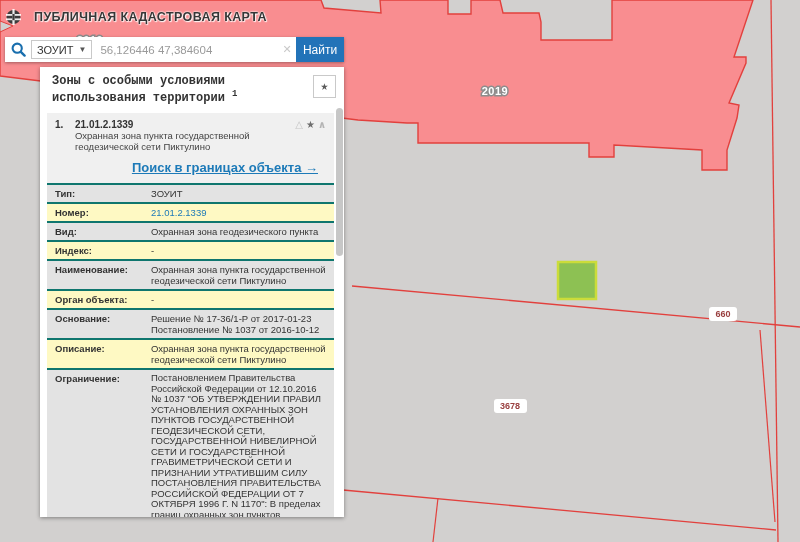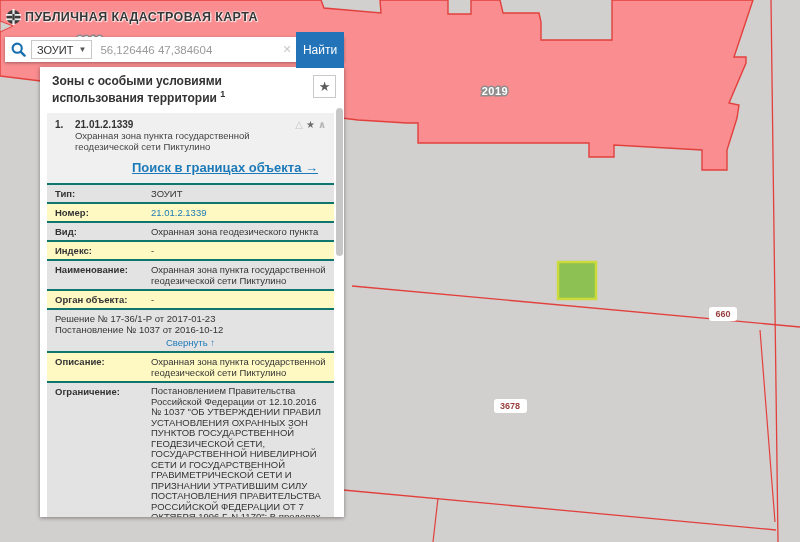--- a/index.html
+++ b/index.html
@@ -7,41 +7,41 @@
   body { font-family:"Liberation Sans","DejaVu Sans",sans-serif; }
   #stage { position:relative; width:800px; height:542px; background:#d2d0cf; overflow:hidden; }
 
   
   #map { position:absolute; left:0; top:0; width:800px; height:542px; }
   .map-label { font:bold 11px "Liberation Sans","DejaVu Sans",sans-serif; fill:#ffffff;
                stroke:#8d8d8d; stroke-width:3px; paint-order:stroke; letter-spacing:.5px; }
   .parcel-label { font:bold 9px "Liberation Sans","DejaVu Sans",sans-serif; fill:#9a4040; }
 
   
-  #app-header { position:absolute; left:6px; top:7px; height:20px; display:flex; align-items:center; gap:4px; z-index:5; }
+  #app-header { position:absolute; left:6px; top:7px; height:20px; display:flex; align-items:center; gap:13px; z-index:5; }
   #app-title { font-size:12.5px; font-weight:bold; color:#363636; letter-spacing:.4px;
                text-shadow:0 0 2px #fff,0 0 2px #fff,1px 1px 1px rgba(255,255,255,.85); white-space:nowrap; }
 
   
   #searchbar { position:absolute; left:5px; top:37px; width:339px; height:25px; background:#fff;
                box-shadow:0 1px 3px rgba(0,0,0,.35); display:flex; align-items:center; z-index:10; }
   #search-icon { width:26px; display:flex; justify-content:center; align-items:center; flex:0 0 26px; }
   #category-dd { height:19px; border:1px solid #c9c9c9; background:#fff; display:flex; align-items:center;
                  padding:0 5px; gap:5px; font-size:11px; color:#333; cursor:pointer; flex:0 0 auto; }
   #category-dd .caret { font-size:8px; color:#555; line-height:1; }
   #search-input { border:none; outline:none; flex:1 1 auto; min-width:0; margin-left:8px;
                   font-family:"Liberation Sans","DejaVu Sans",sans-serif; font-size:11.5px; color:#9a9a9a; }
   #clear-icon { flex:0 0 18px; color:#c9c9c9; font-size:11px; text-align:center; cursor:pointer; }
-  #find-btn { flex:0 0 48px; height:36px; background:#2273b8; color:#fff; border:none;
+  #find-btn { flex:0 0 48px; height:25px; background:#2273b8; color:#fff; border:none;
               font-family:"Liberation Sans","DejaVu Sans",sans-serif; font-size:12px; cursor:pointer; }
 
   
   #panel { position:absolute; left:40px; top:67px; width:304px; height:450px; background:#fff;
            box-shadow:0 1px 4px rgba(0,0,0,.4); z-index:9; overflow:hidden; }
-  #panel-head { display:flex; padding:8px 8px 6px 12px; }
+  #panel-head { display:flex; padding:8px 8px 6px 12px;font-family:Liberation Mono, monospace; }
   #panel-title { width:252px; font-size:12px; font-weight:bold; color:#333; line-height:13px; }
   #panel-title sup { font-size:9px; }
   #fav-btn { width:23px; height:23px; border:1px solid #c9c9c9; background:#fff; color:#5b5b5b;
              font-size:13px; line-height:21px; text-align:center; margin-left:auto; cursor:pointer; }
 
   #card { margin:2px 10px 0 7px; width:287px; background:#f0f0f0; padding-bottom:2px; }
   #card-head { padding:6px 8px 2px 8px; position:relative; }
   .idx-row { display:flex; font-size:10px; color:#333; }
   .item-index { width:20px; font-weight:bold; }
   .item-number { font-weight:bold; }
@@ -177,22 +177,23 @@
       </div>
       <div class="row dark">
         <span class="lbl">Наименование:</span>
         <span class="val">Охранная зона пункта государственной геодезической сети Пиктулино</span>
       </div>
       <div class="row light">
         <span class="lbl">Орган объекта:</span>
         <span class="val">-</span>
       </div>
       <div class="row dark">
+        <span class="lbl">Основание:</span>
         <span class="val"><span>Решение № 17-36/1-Р от 2017-01-23
-Постановление № 1037 от 2016-10-12</span><span class="collapse-link">Свернуть ↑</span></span>
+Постановление № 1037 от 2016-10-12</span></span>
       </div>
       <div class="row light">
         <span class="lbl">Описание:</span>
         <span class="val">Охранная зона пункта государственной геодезической сети Пиктулино</span>
       </div>
       <div class="row dark restraint">
         <span class="lbl">Ограничение:</span>
         <span class="val">Постановлением Правительства Российской Федерации от 12.10.2016 № 1037 "ОБ УТВЕРЖДЕНИИ ПРАВИЛ УСТАНОВЛЕНИЯ ОХРАННЫХ ЗОН ПУНКТОВ ГОСУДАРСТВЕННОЙ ГЕОДЕЗИЧЕСКОЙ СЕТИ, ГОСУДАРСТВЕННОЙ НИВЕЛИРНОЙ СЕТИ И ГОСУДАРСТВЕННОЙ ГРАВИМЕТРИЧЕСКОЙ СЕТИ И ПРИЗНАНИИ УТРАТИВШИМ СИЛУ ПОСТАНОВЛЕНИЯ ПРАВИТЕЛЬСТВА РОССИЙСКОЙ ФЕДЕРАЦИИ ОТ 7 ОКТЯБРЯ 1996 Г. N 1170": В пределах границ охранных зон пунктов запрещается без письменного согласования с территориальным органом Федеральной службы государственной регистрации, кадастра и картографии осуществление видов деятельности и проведение работ, которые могут повлечь повреждение или уничтожение наружных знаков пунктов, нарушить неизменность местоположения их центров, уничтожение, перемещение, засыпку или повреждение составных частей пунктов</span>
       </div>
     </div>

